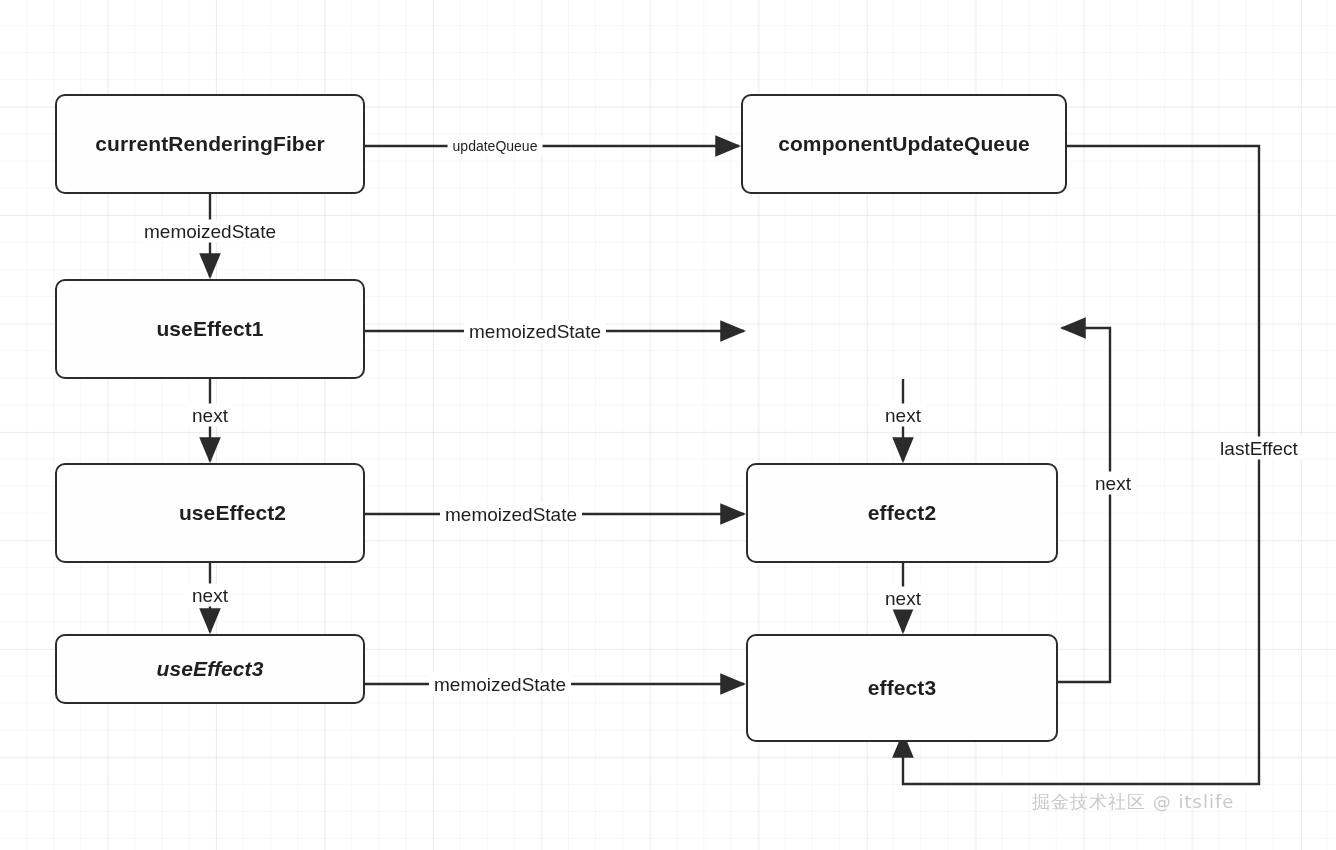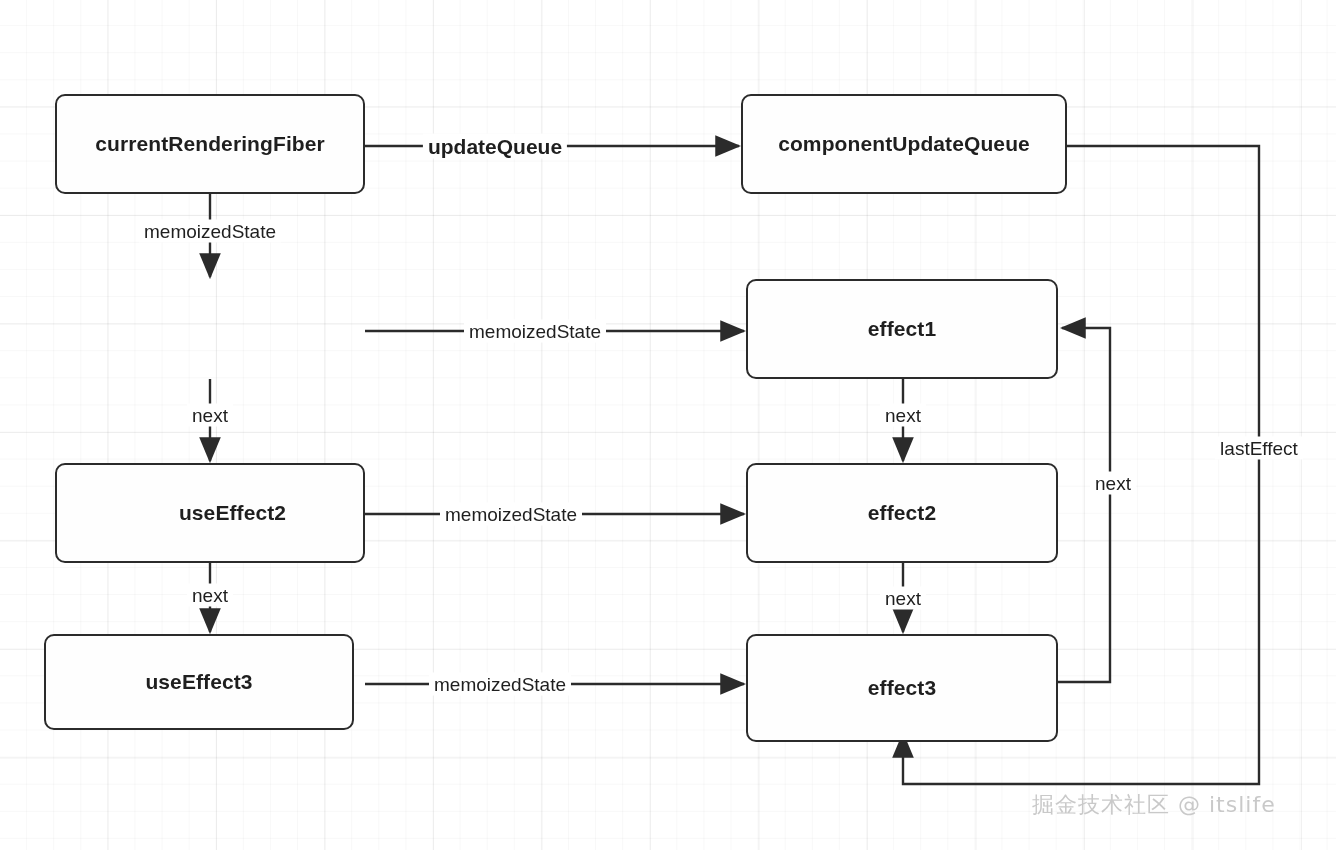--- a/index.html
+++ b/index.html
@@ -51,25 +51,25 @@
   .edge-label {
     position: absolute;
     background: #ffffff;
     color: #1f1f1f;
     font-size: 19px;
     line-height: 1;
     padding: 2px 5px;
     white-space: nowrap;
     transform: translate(-50%, -50%);
   }
-  .edge-label.bold { font-weight: 700; font-size: 21px; }
+  .edge-label.bold { font-weight: 400; font-size: 14px; }
   .watermark {
     position: absolute;
     color: #c9c9c9;
-    font-size: 22px;
+    font-size: 18px;
     white-space: nowrap;
     letter-spacing: 1px;
     font-family: "DejaVu Sans", sans-serif;
   }
 </style>
 </head>
 <body>
 
 <div id="canvas">
 
@@ -106,34 +106,34 @@
   </svg>
 
   <div class="node bold" style="left:55px; top:94px; width:310px; height:100px;">
     <span>currentRenderingFiber</span>
   </div>
 
   <div class="node bold" style="left:741px; top:94px; width:326px; height:100px;">
     <span>componentUpdateQueue</span>
   </div>
 
+  <div class="node bold" style="left:55px; top:279px; width:310px; height:100px;">
+    <span>useEffect1</span>
+  </div>
 
-  <div class="node bold" style="left:746px; top:279px; width:312px; height:100px;">
-    <span>effect1</span>
-  </div>
 
   <div class="node bold" style="left:55px; top:463px; width:310px; height:100px;padding-left:45px;">
     <span>useEffect2</span>
   </div>
 
   <div class="node bold" style="left:746px; top:463px; width:312px; height:100px;justify-content:center;">
     <span>effect2</span>
   </div>
 
-  <div class="node bold" style="left:44px; top:634px; width:310px; height:96px;">
+  <div class="node bold" style="left:55px; top:634px; width:310px; height:70px;font-style:italic;">
     <span>useEffect3</span>
   </div>
 
   <div class="node bold" style="left:746px; top:634px; width:312px; height:108px;">
     <span>effect3</span>
   </div>
 
   <div class="edge-label bold" style="left:495px; top:146px;">updateQueue</div>
 
   <div class="edge-label" style="left:210px; top:231px;">memoizedState</div>

